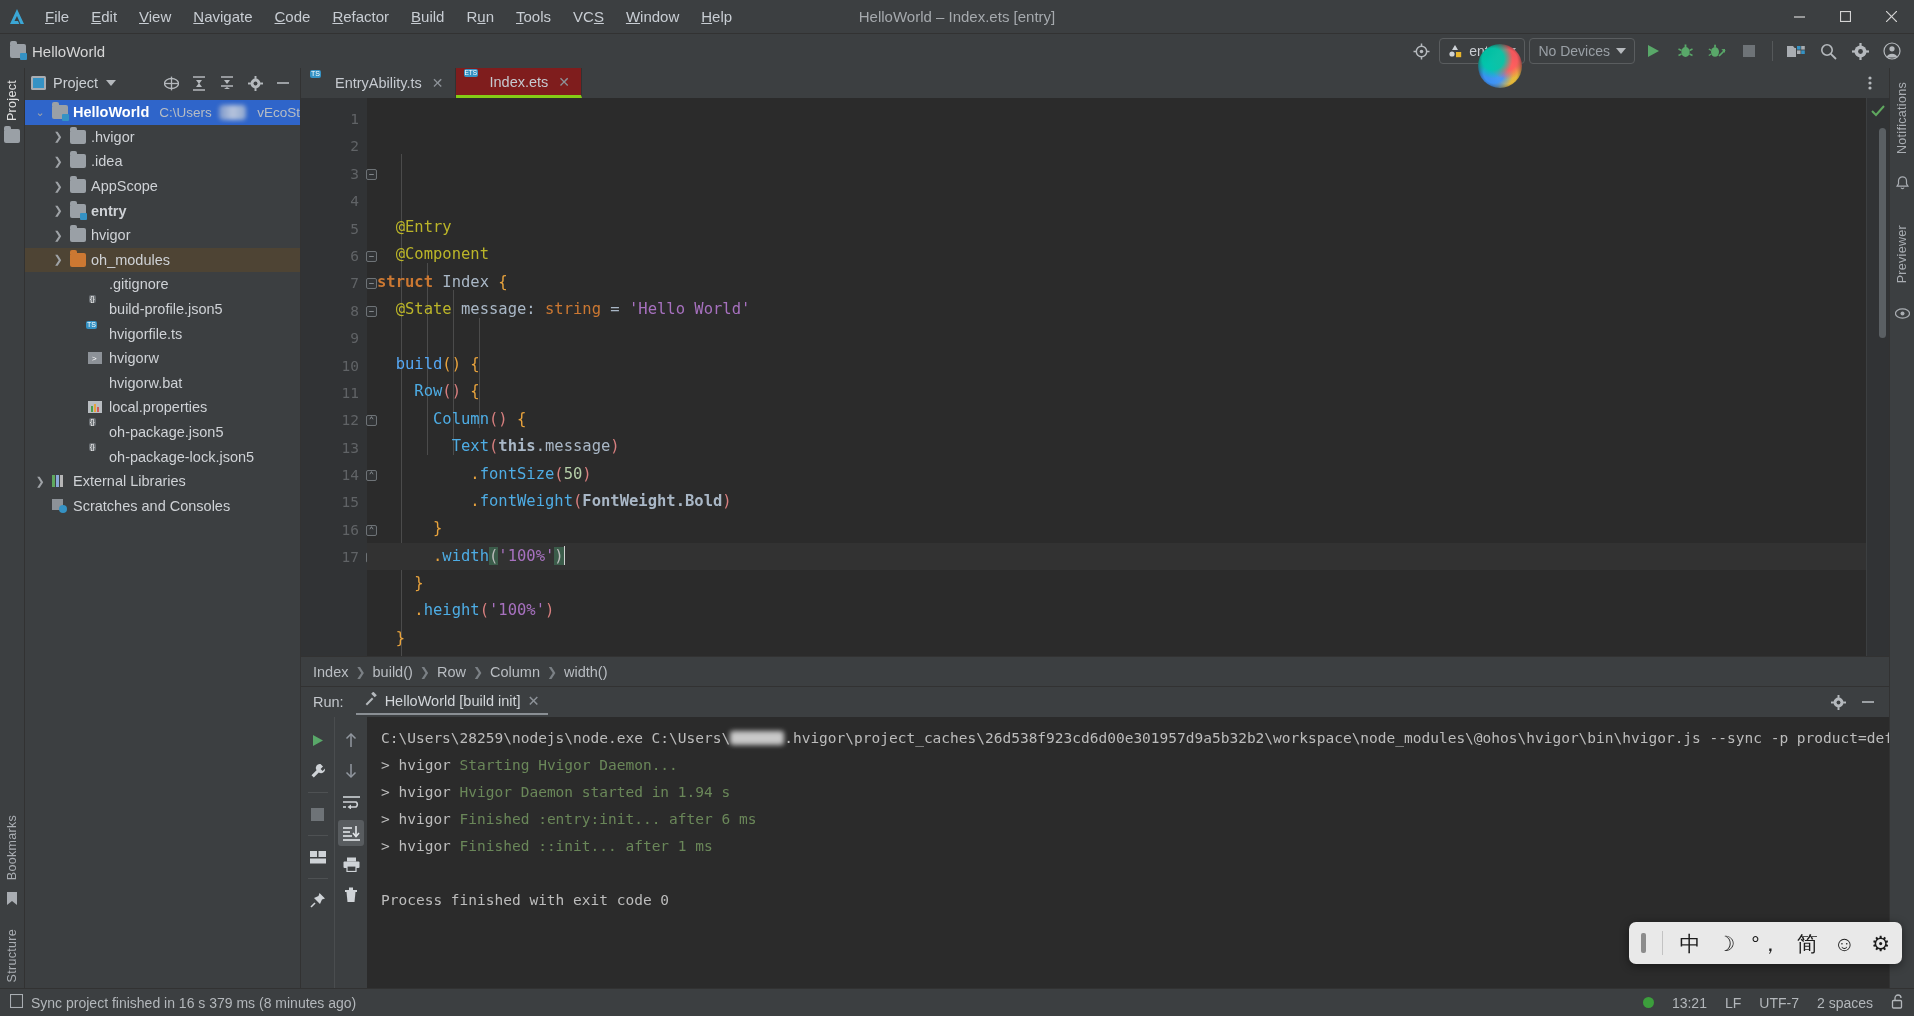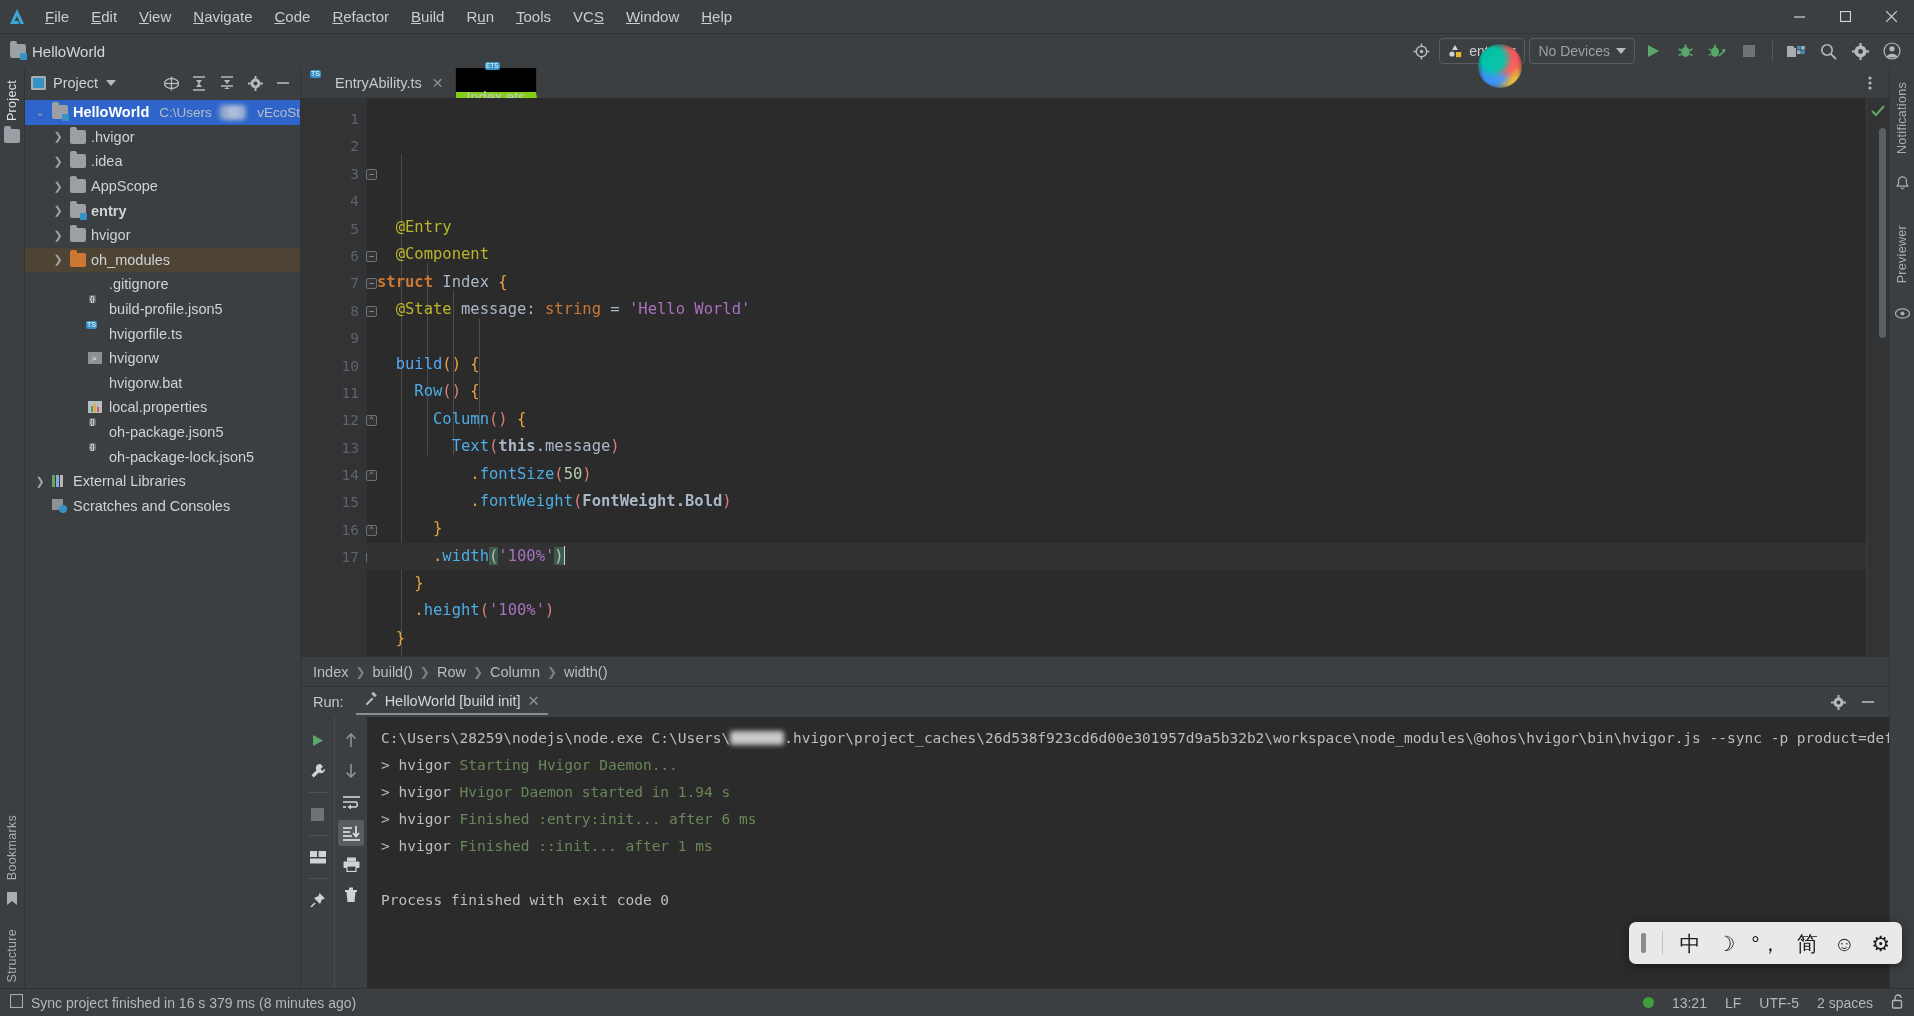--- a/index.html
+++ b/index.html
@@ -120,21 +120,21 @@
     background:#6a6f73; border-radius:3px;
   }
 
   
   .editorwrap { flex:1; display:flex; flex-direction:column; min-width:0; background:#2b2b2b;}
   .tabsrow { height:30px; background:#3c3f41; display:flex; align-items:stretch; position:relative;}
   .etab {
     display:flex; align-items:center; gap:7px; padding: 0 11px;
     font-size: 14.5px; color:#c6cad0; border-right:1px solid #323232; cursor:default;
   }
-  .etab.active { background:#000000; border-bottom:6px solid #84cc16;flex-direction:column; }
+  .etab.active { background:#7f1d1d; border-bottom:3px solid #84cc16; }
   .etab .x { color:#8d9298; font-size:14px; margin-left:3px; }
   .tabs-right { margin-left:auto; display:flex; align-items:center; padding-right:8px; }
 
   .editorbody { flex:1; display:flex; position:relative; overflow:hidden; background:#2b2b2b;}
   .gutter {
     width: 66px; background:#313335; text-align:right; padding-top:8px; flex:none;
     font-family:"DejaVu Sans Mono", monospace; font-size:14.5px; color:#606366;
     position:relative;
   }
   .gline { height:27.4px; line-height:27.4px; padding-right: 8px; position:relative; }
@@ -271,20 +271,21 @@
       <div class="menu-item"><u>N</u>avigate</div>
       <div class="menu-item"><u>C</u>ode</div>
       <div class="menu-item"><u>R</u>efactor</div>
       <div class="menu-item"><u>B</u>uild</div>
       <div class="menu-item">R<u>u</u>n</div>
       <div class="menu-item"><u>T</u>ools</div>
       <div class="menu-item">VC<u>S</u></div>
       <div class="menu-item"><u>W</u>indow</div>
       <div class="menu-item"><u>H</u>elp</div>
     </div>
+  <div class="win-title">HelloWorld – Index.ets [entry]</div>
   <div class="win-ctrls">
     <div class="win-btn">
       <svg width="11" height="11">
           <line x1="0" y1="6" x2="11" y2="6" stroke="#d4d4d4" stroke-width="1.2"></line>
         </svg>
     </div>
     <div class="win-btn">
       <svg width="11" height="11">
           <rect x="0.5" y="0.5" width="10" height="10" fill="none" stroke="#d4d4d4" stroke-width="1.2"></rect>
         </svg>
@@ -825,21 +826,21 @@
       <svg width="13" height="14" viewBox="0 0 13 14">
           <rect x="0.5" y="0.5" width="12" height="13" fill="none" stroke="#a9adb2" stroke-width="1.1"></rect>
         </svg>
     </span>
     <span>Sync project finished in 16 s 379 ms (8 minutes ago)</span>
   </div>
   <div class="sb-right">
     <span class="greendot"></span>
     <span>13:21</span>
     <span>LF</span>
-    <span>UTF-5</span>
+    <span>UTF-7</span>
     <span>2 spaces</span>
     <span>
       <svg width="13" height="15" viewBox="0 0 13 15">
         <rect x="1.5" y="6.5" width="9" height="7.5" rx="1" fill="none" stroke="#b3b7bb" stroke-width="1.3"></rect>
         <path d="M4 6.5 V4 a3 3 0 0 1 6 0" fill="none" stroke="#b3b7bb" stroke-width="1.3"></path>
       </svg>
     </span>
   </div>
 </div>
 

